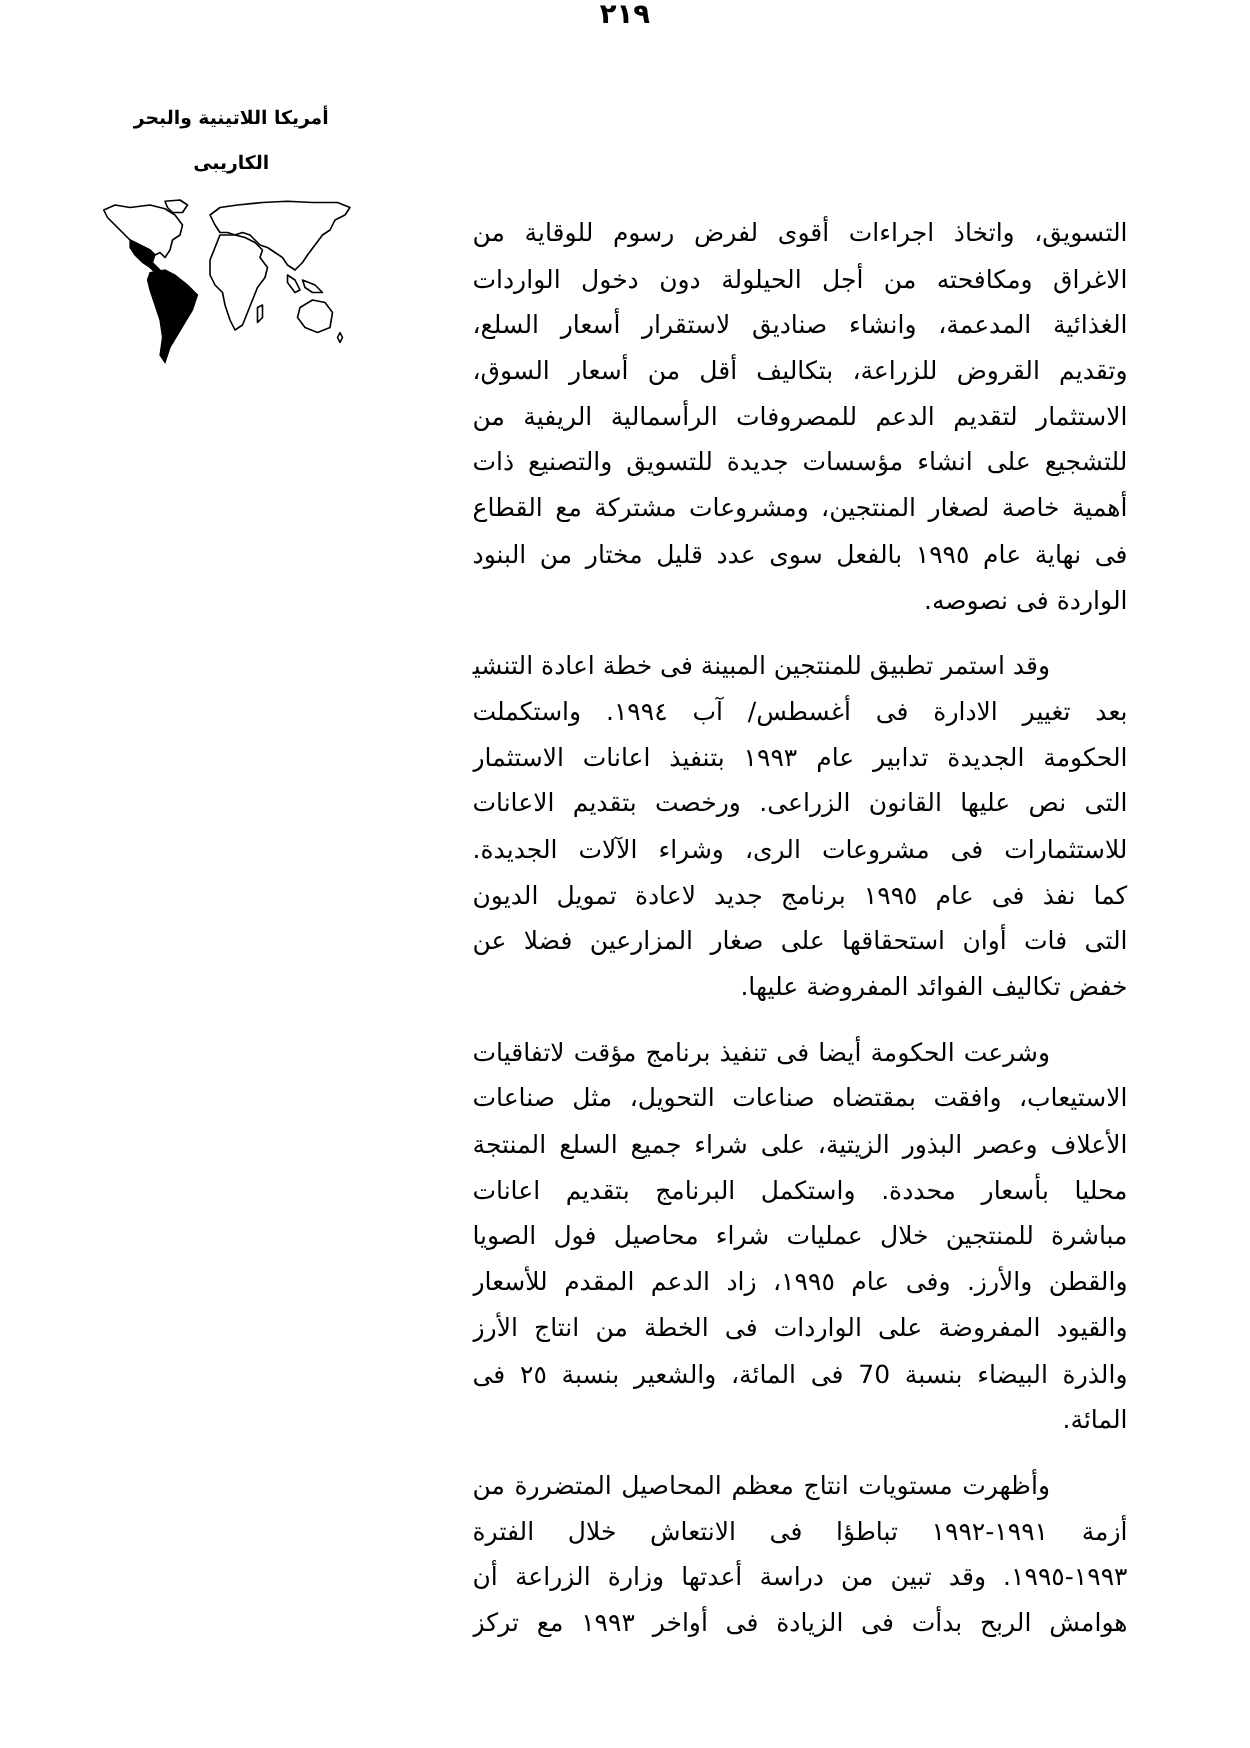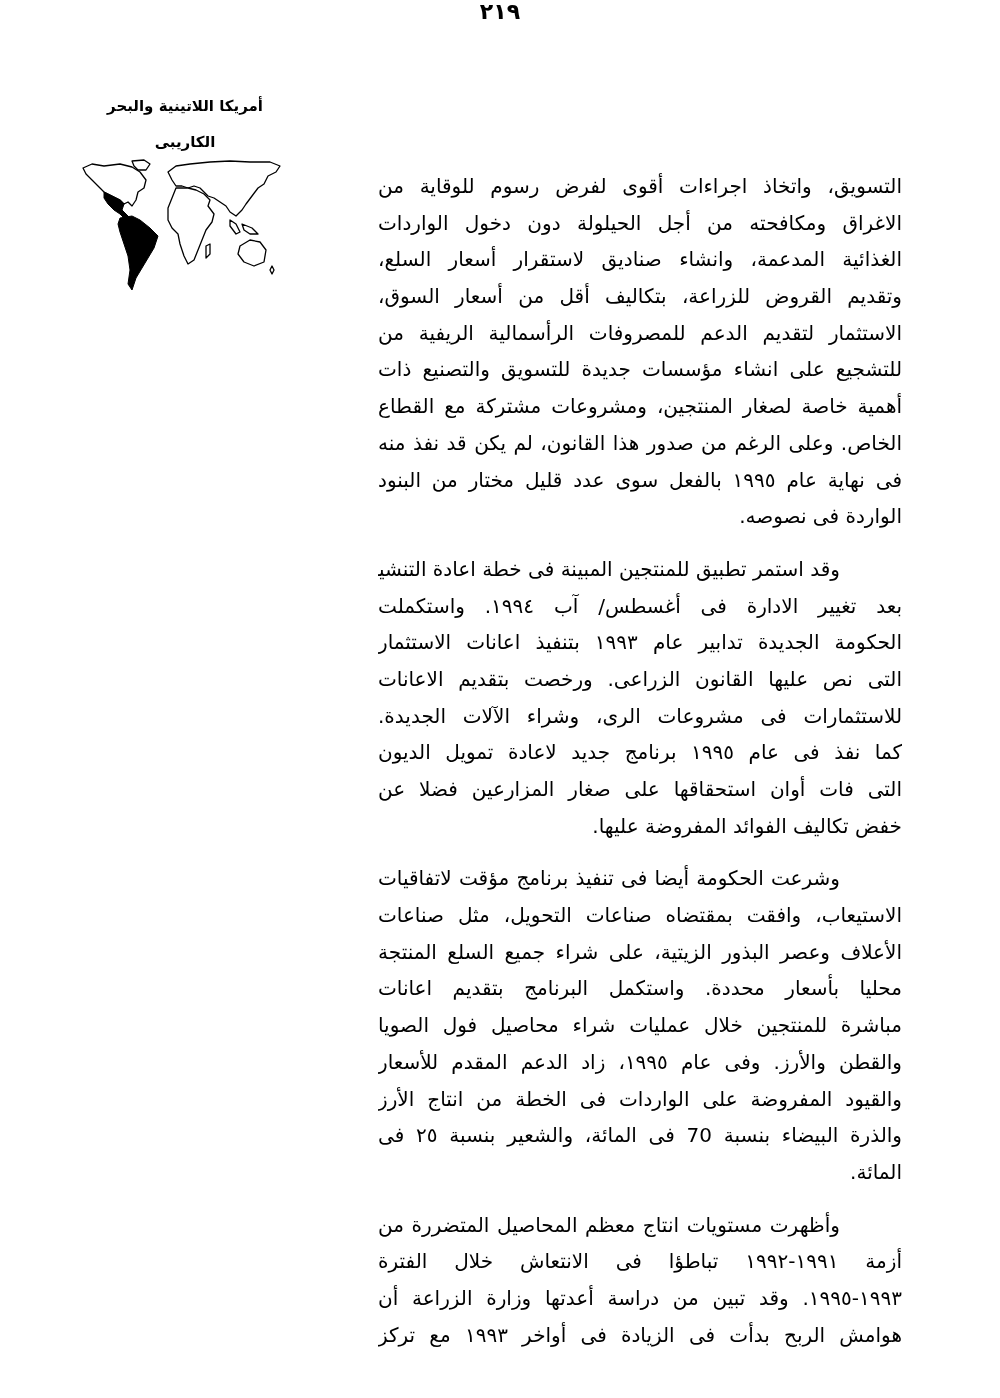--- a/index.html
+++ b/index.html
@@ -2,21 +2,21 @@
 <html><head>
 <meta charset="utf-8">
 <style>
   html, body { margin: 0; padding: 0; background: #ffffff; }
   body { width: 1000px; height: 1398px; position: relative; overflow: hidden; color: #000; }
   .page-number {
     position: absolute; top: -2px; left: 0; width: 1000px; text-align: center;
     font-family: "DejaVu Sans", sans-serif; font-size: 22px; font-weight: bold; line-height: 28px;
   }
   .sidebar-caption {
-    position: absolute; left: 70px; top: 88px; width: 230px; text-align: center; direction: rtl;
+    position: absolute; left: 70px; top: 76px; width: 230px; text-align: center; direction: rtl;
     font-family: "DejaVu Sans", sans-serif; font-weight: bold; font-size: 15px; line-height: 36px;
   }
   .world-map { position: absolute; left: 80px; top: 158px; width: 205px; height: 137px; }
   .body-text {
     position: absolute; left: 362px; top: 152px; width: 556px; direction: rtl;
     font-family: "DejaVu Sans", sans-serif; font-size: 20px; line-height: 36.7px;
     text-align: justify; text-align-last: right;
   }
   .body-text p { margin: 16px; }
   .line { display: block; text-align: justify; text-align-last: justify; white-space: nowrap; overflow: hidden; height: 36.7px; }
@@ -61,21 +61,20 @@
 
 <div class="body-text">
   <p>
     <span class="line">التسويق، واتخاذ اجراءات أقوى لفرض رسوم للوقاية من</span>
     <span class="line">الاغراق ومكافحته من أجل الحيلولة دون دخول الواردات</span>
     <span class="line">الغذائية المدعمة، وانشاء صناديق لاستقرار أسعار السلع،</span>
     <span class="line">وتقديم القروض للزراعة، بتكاليف أقل من أسعار السوق،</span>
     <span class="line">الاستثمار لتقديم الدعم للمصروفات الرأسمالية الريفية من</span>
     <span class="line">للتشجيع على انشاء مؤسسات جديدة للتسويق والتصنيع ذات</span>
     <span class="line">أهمية خاصة لصغار المنتجين، ومشروعات مشتركة مع القطاع</span>
-    <span class="line">الخاص. وعلى الرغم من صدور هذا القانون، لم يكن قد نفذ منه</span>
     <span class="line">فى نهاية عام ١٩٩٥ بالفعل سوى عدد قليل مختار من البنود</span>
     <span class="line last">الواردة فى نصوصه.</span>
   </p>
   <p>
     <span class="line indent">وقد استمر تطبيق للمنتجين المبينة فى خطة اعادة التنشيط</span>
     <span class="line">بعد تغيير الادارة فى أغسطس/ آب ١٩٩٤. واستكملت</span>
     <span class="line">الحكومة الجديدة تدابير عام ١٩٩٣ بتنفيذ اعانات الاستثمار</span>
     <span class="line">التى نص عليها القانون الزراعى. ورخصت بتقديم الاعانات</span>
     <span class="line">للاستثمارات فى مشروعات الرى، وشراء الآلات الجديدة.</span>
     <span class="line">كما نفذ فى عام ١٩٩٥ برنامج جديد لاعادة تمويل الديون</span>

